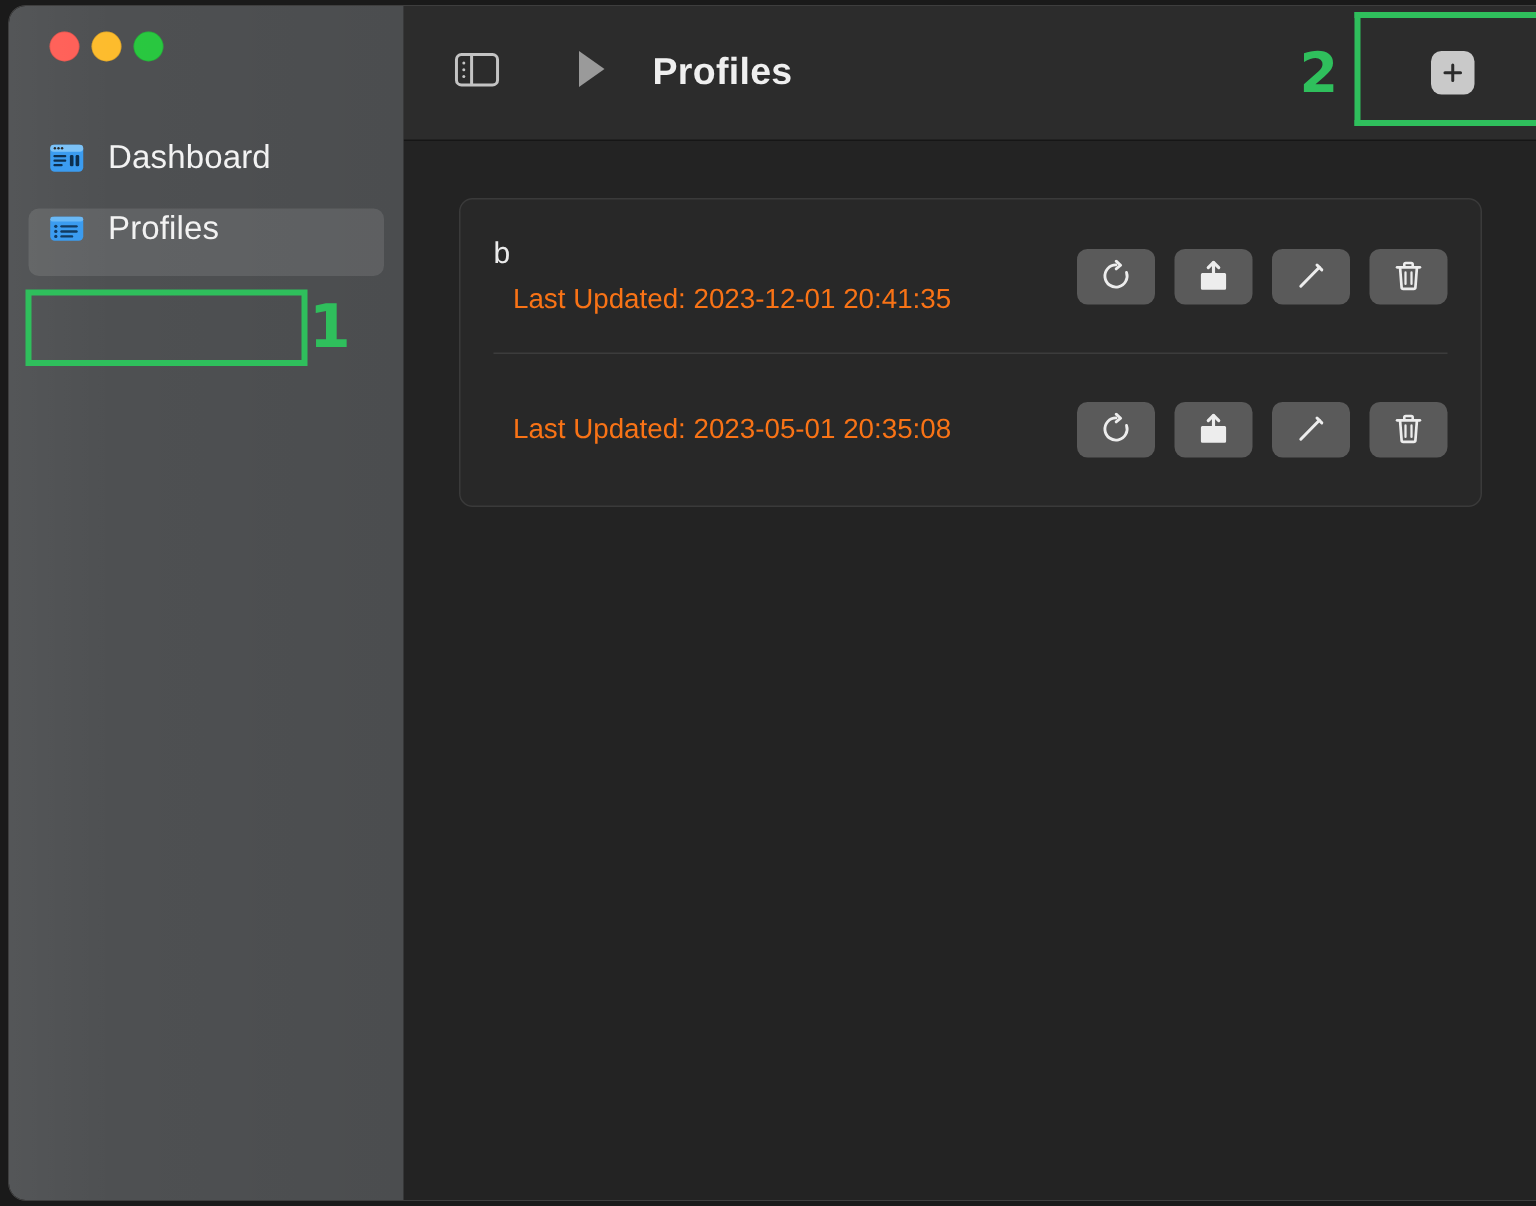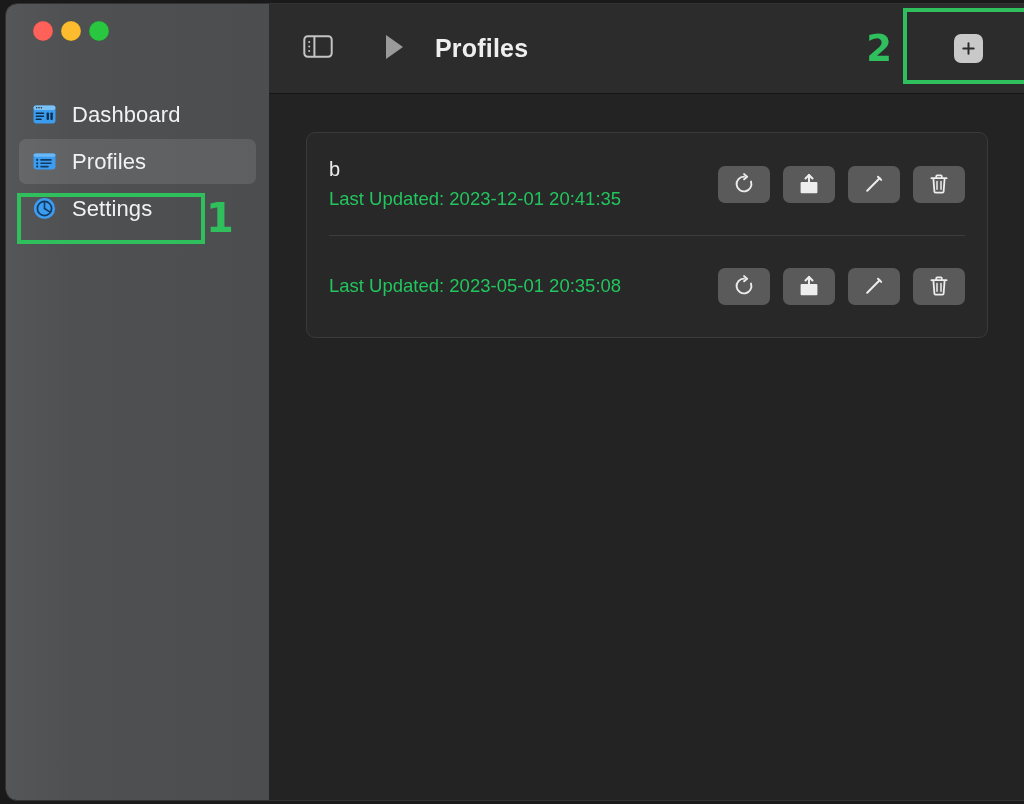--- a/index.html
+++ b/index.html
@@ -73,21 +73,21 @@
     z-index: 2;
     margin-top: 24px;
     padding: 0 13px;
     display: flex;
     flex-direction: column;
     gap: 2px;
   }
 
   .nav-item {
     display: flex;
-    align-items: center;
+    align-items: flex-start;
     gap: 15px;
     height: 45px;
     padding: 0 12px;
     border-radius: 7px;
     cursor: default;
   }
   .nav-item.selected {
     background: rgba(255,255,255,0.105);
     width: 237px;
   }
@@ -188,23 +188,24 @@
   }
 
   .profile-info { flex: 1; min-width: 0; }
   .profile-name {
     color: #ebebeb;
     font-size: 20px;
     margin-bottom: 9px;
     line-height: 1.1;
   }
   .profile-updated {
-    color: #22c55e;
+    color: #f97316;
     font-size: 18.5px;
     line-height: 1.1;
+    margin-left: 13px;
   }
 
   .actions {
     display: flex;
     gap: 13px;
     flex: 0 0 auto;
   }
   .action-btn {
     width: 52px; height: 37px;
     border-radius: 7px;
@@ -268,31 +269,20 @@
               <circle cx="5.2" cy="14.3" r="1.1" fill="#123b61"></circle>
               <circle cx="5.2" cy="17.6" r="1.1" fill="#123b61"></circle>
               <rect x="8.2" y="10.1" width="11.6" height="1.6" rx="0.8" fill="#123b61"></rect>
               <rect x="8.2" y="13.5" width="11.6" height="1.6" rx="0.8" fill="#123b61"></rect>
               <rect x="8.2" y="16.8" width="8.6" height="1.6" rx="0.8" fill="#123b61"></rect>
             </svg>
           </span>
           <span class="nav-label">Profiles</span>
         </div>
 
-        <div class="nav-item">
-          <span class="nav-icon">
-            <svg width="25" height="25" viewBox="0 0 25 25">
-              <circle cx="12.5" cy="12.5" r="10.6" fill="#3b9cf0"></circle>
-              <circle cx="12.5" cy="12.5" r="7.1" fill="none" stroke="#123b61" stroke-width="1.7"></circle>
-              <path d="M12.5 12.5 L12.5 6.2" stroke="#123b61" stroke-width="1.6" stroke-linecap="round"></path>
-              <path d="M12.5 12.5 L17.4 15.6" stroke="#123b61" stroke-width="1.6" stroke-linecap="round"></path>
-            </svg>
-          </span>
-          <span class="nav-label">Settings</span>
-        </div>
 
       </nav>
     </aside>
 
     <section class="main">
 
       <header class="toolbar">
 
         <div class="tb-icon-btn">
           <span>

